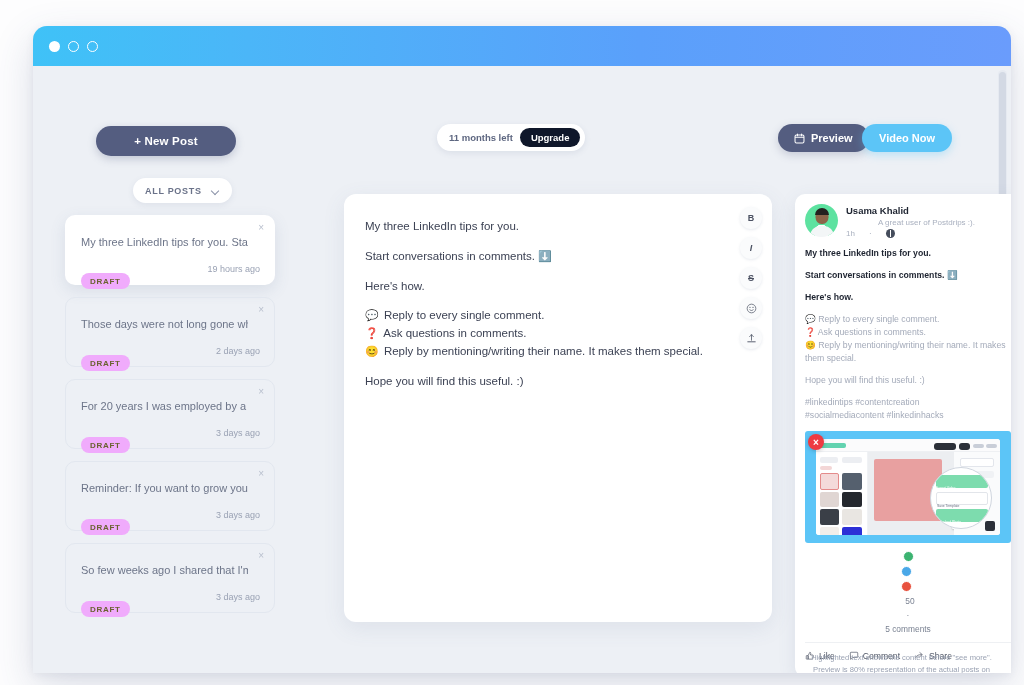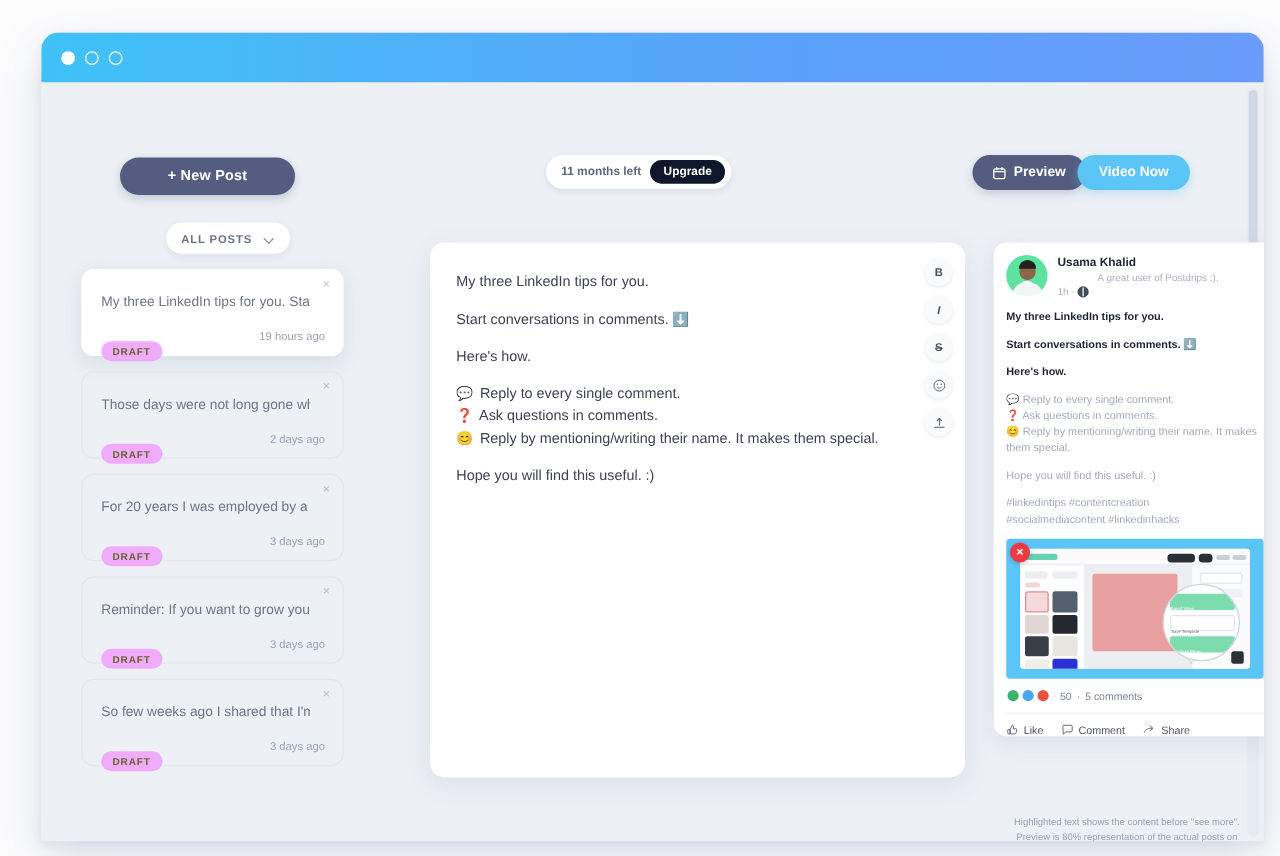--- a/index.html
+++ b/index.html
@@ -142,21 +142,21 @@
     display: flex; align-items: center; justify-content: center;
     font-size: 9px; font-weight: bold; color: #4b5162; cursor: pointer;
     box-shadow: 0 1px 3px rgba(80,100,140,.13);
   }
 
   
   .preview {
     position: absolute; left: 762px; top: 128px;
     width: 226px; background: #fff; border-radius: 10px;
     box-shadow: 0 5px 18px rgba(80,100,140,.11);
-    padding: 10px 10px 0 10px;
+    padding: 10px 10px 16px 10px;
   }
   .phead { display: flex; gap: 8px; align-items: flex-start; }
   .avatar {
     width: 33px; height: 33px; border-radius: 50%; flex: 0 0 33px;
     background: radial-gradient(circle at 50% 85%, #ffffff 0 22%, #5de2a0 23% 100%);
     position: relative; overflow: hidden;
   }
   .avatar .head {
     position: absolute; left: 50%; top: 5px; transform: translateX(-50%);
     width: 13px; height: 15px; border-radius: 50% 50% 45% 45%; background: #8b6449;
@@ -164,21 +164,21 @@
   .avatar .hair {
     position: absolute; left: 50%; top: 4px; transform: translateX(-50%);
     width: 14px; height: 7px; border-radius: 7px 7px 0 0; background: #23211f;
   }
   .avatar .body {
     position: absolute; left: 50%; bottom: 0; transform: translateX(-50%);
     width: 24px; height: 11px; border-radius: 10px 10px 0 0; background: #f3f6f7;
   }
   .pname { font-size: 9.5px; font-weight: bold; color: #1d2330; line-height: 1.3; }
   .pbio { font-size: 8px; color: #a9b0bf; line-height: 1.4; margin-left: 32px; }
-  .pmeta { font-size: 8px; color: #a9b0bf; display: flex; align-items: flex-end; gap: 2px; }
+  .pmeta { font-size: 8px; color: #a9b0bf; display: flex; align-items: flex-end; gap: 14px; }
   .globe {
     width: 9px; height: 9px; border-radius: 50%; background: #454d5c;
     display: inline-block; position: relative;
   }
   .globe::after {
     content: ''; position: absolute; left: 4px; top: 1px;
     width: 1px; height: 7px; background: #fff;
   }
 
   .pbody { margin-top: 9px; }
@@ -225,21 +225,21 @@
     border-radius: 50%; background: #ee3b42; color: #fff;
     display: flex; align-items: center; justify-content: center;
     font-size: 10px; font-weight: bold; cursor: pointer;
     box-shadow: 0 1px 4px rgba(0,0,0,.2);
   }
   .pimage .dlchip {
     position: absolute; right: 5px; bottom: 4px; width: 10px; height: 10px;
     border-radius: 2px; background: #2b2f38;
   }
 
-  .reactions { display: flex; align-items: center; gap: 4px; margin-top: 8px; }
+  .reactions { display: flex; align-items: center; gap: 4px; margin-top: 8px; flex-direction: column; }
   .rx { width: 11px; height: 11px; border-radius: 50%; border: 1.2px solid #fff; margin-left: -3px; }
   .rx:first-child { margin-left: 0; }
   .rx.like { background: #3cb371; }
   .rx.clap { background: #4aa8e8; }
   .rx.heart { background: #e8523f; }
   .rcount { font-size: 8.4px; color: #7a8292; margin-left: 4px; }
 
   .pactions {
     display: flex; align-items: center; gap: 14px;
     border-top: 1px solid #eef0f3; margin-top: 8px; padding-top: 8px;

